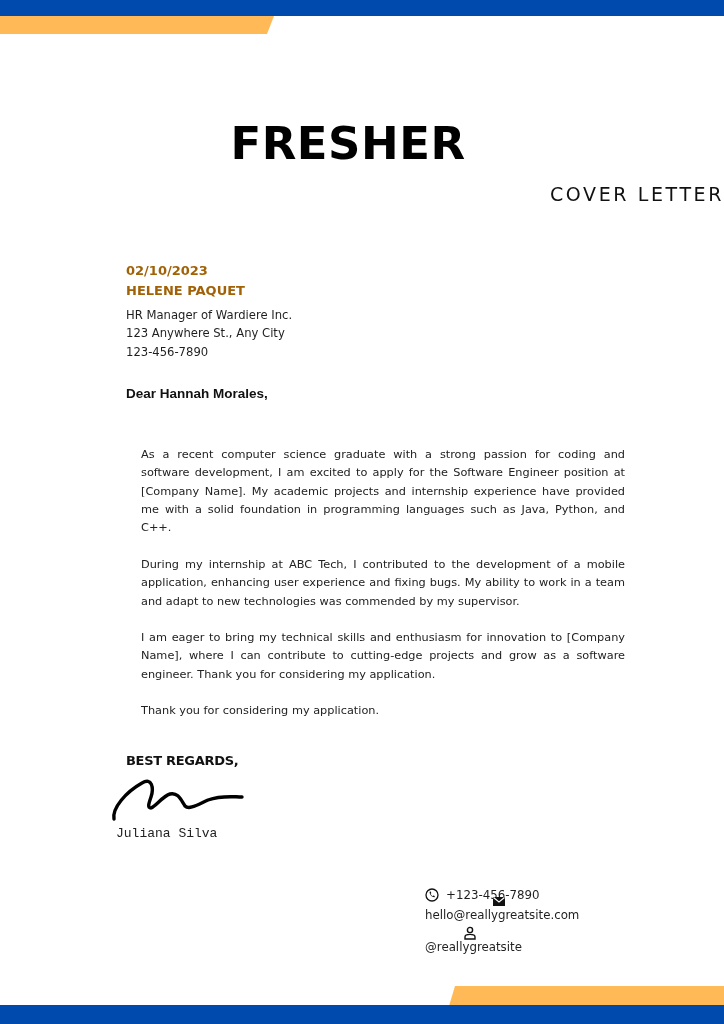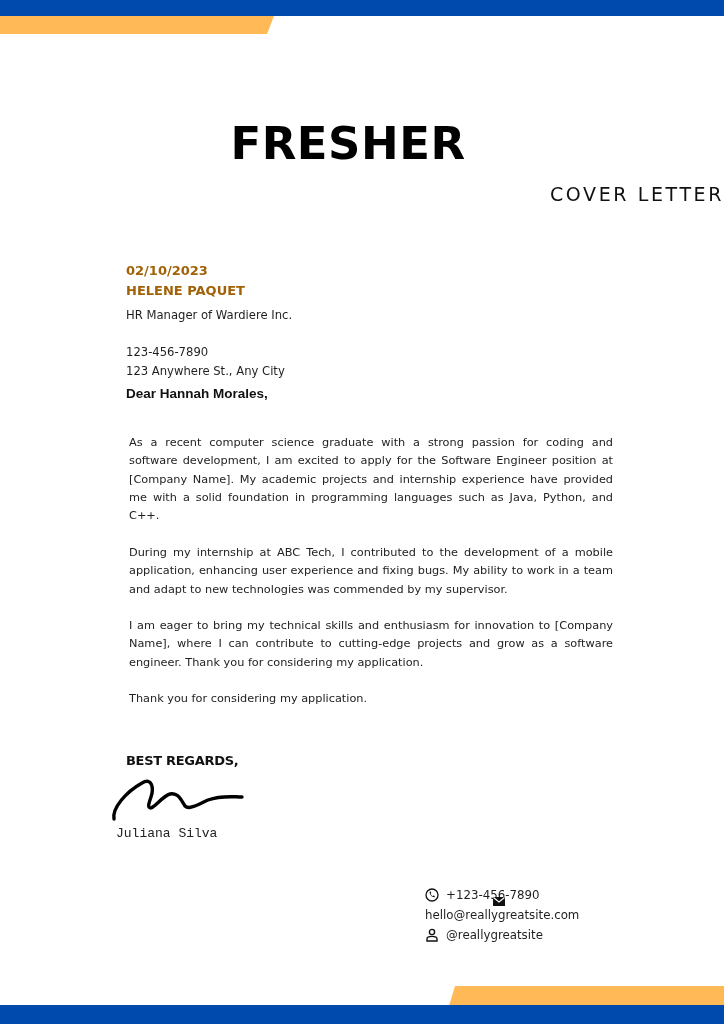--- a/index.html
+++ b/index.html
@@ -22,21 +22,21 @@
     font-family: "DejaVu Sans", sans-serif; font-size: 19px; letter-spacing: 2.6px; color: #111; line-height: 26px; }
 
   .blue-line { position: absolute; left: 126px; font-family: "DejaVu Sans", sans-serif; font-weight: bold;
     font-size: 13px; color: #a16207; line-height: 18px; white-space: nowrap; }
   .info-line { position: absolute; left: 126px; font-family: "DejaVu Sans", sans-serif; font-size: 11.6px;
     color: #1f1f1f; line-height: 18px; white-space: nowrap; }
   .salutation { position: absolute; left: 126px; top: 385px; font-family: "Liberation Sans", sans-serif;
     font-weight: bold; font-size: 13.5px; color: #111; line-height: 18px; white-space: nowrap; }
 
   .para { position: absolute; left: 126px; width: 484px; font-family: "DejaVu Sans", sans-serif;
-    font-size: 11.3px; line-height: 18.3px; color: #222; text-align: justify; margin: 3px; }
+    font-size: 11.3px; line-height: 18.3px; color: #222; text-align: justify; margin: 15px; }
 
   .regards { position: absolute; left: 126px; top: 752px; font-family: "DejaVu Sans", sans-serif;
     font-weight: bold; font-size: 13px; color: #111; line-height: 18px; letter-spacing: -0.3px; }
   .signature { position: absolute; left: 0; top: 0; width: 724px; height: 1024px; pointer-events: none; }
   .signer { position: absolute; left: 116px; top: 826px; font-family: Liberation Mono, monospace; font-size: 13px;
     color: #222; line-height: 16px; }
 
   .contact { position: absolute; left: 425px; display: flex; align-items: center; height: 18px; }
   .contact .ico { width: 14px; height: 14px; display: inline-flex; align-items: center; justify-content: center; margin-right: 7px; }
   .contact .txt { font-family: "DejaVu Sans", sans-serif; font-size: 11.8px; color: #1f1f1f; white-space: nowrap; }
@@ -46,21 +46,21 @@
 
 <div class="bar-top-blue"></div>
 <div class="bar-top-orange"></div>
 
 <div class="title">FRESHER</div>
 <div class="subtitle">COVER LETTER</div>
 
 <div class="blue-line" style="top:262px;">02/10/2023</div>
 <div class="blue-line" style="top:282px;">HELENE PAQUET</div>
 <div class="info-line" style="top:306px;">HR Manager of Wardiere Inc.</div>
-<div class="info-line" style="top:324px;margin-top:38px;">123 Anywhere St., Any City</div>
+<div class="info-line" style="top:324px;">123 Anywhere St., Any City</div>
 <div class="info-line" style="top:343px;">123-456-7890</div>
 
 <div class="salutation">Dear Hannah Morales,</div>
 
 <p class="para" style="top:431px;">As a recent computer science graduate with a strong passion for coding and software development, I am excited to apply for the Software Engineer position at [Company Name]. My academic projects and internship experience have provided me with a solid foundation in programming languages such as Java, Python, and C++.</p>
 <p class="para" style="top:541px;">During my internship at ABC Tech, I contributed to the development of a mobile application, enhancing user experience and fixing bugs. My ability to work in a team and adapt to new technologies was commended by my supervisor.</p>
 <p class="para" style="top:614px;">I am eager to bring my technical skills and enthusiasm for innovation to [Company Name], where I can contribute to cutting-edge projects and grow as a software engineer. Thank you for considering my application.</p>
 <p class="para" style="top:687px;">Thank you for considering my application.</p>
 
 <div class="regards">BEST REGARDS,</div>
@@ -74,21 +74,21 @@
 <div class="contact" style="top:854px;margin-top:32px;">
   <span class="ico">
     <svg width="14" height="14" viewBox="0 0 14 14">
       <circle cx="7" cy="7" r="6" fill="none" stroke="#111" stroke-width="1.3"></circle>
       <path d="M4.6 3.8 L5.8 3.6 L6.3 5.2 L5.5 5.8 C5.8 6.8 6.5 7.6 7.5 8.2 L8.2 7.4 L9.8 7.9 L9.6 9.2 C7 9.4 4.5 6.8 4.6 3.8 Z" fill="#111"></path>
     </svg>
   </span>
   <span class="txt">+123-456-7890</span>
 </div>
 
-<div class="contact" style="top:926px;">
+<div class="contact" style="top:926px;flex-direction:column;">
   <span class="ico">
     <svg width="14" height="14" viewBox="0 0 14 14">
       <circle cx="7" cy="4" r="2.6" fill="none" stroke="#111" stroke-width="1.4"></circle>
       <path d="M2 13 L2 11 C2 9.3 4 8.4 7 8.4 C10 8.4 12 9.3 12 11 L12 13 Z" fill="none" stroke="#111" stroke-width="1.4"></path>
     </svg>
   </span>
   <span class="txt">@reallygreatsite</span>
 </div>
 
 <div class="contact" style="top:894px;flex-direction:column;">

